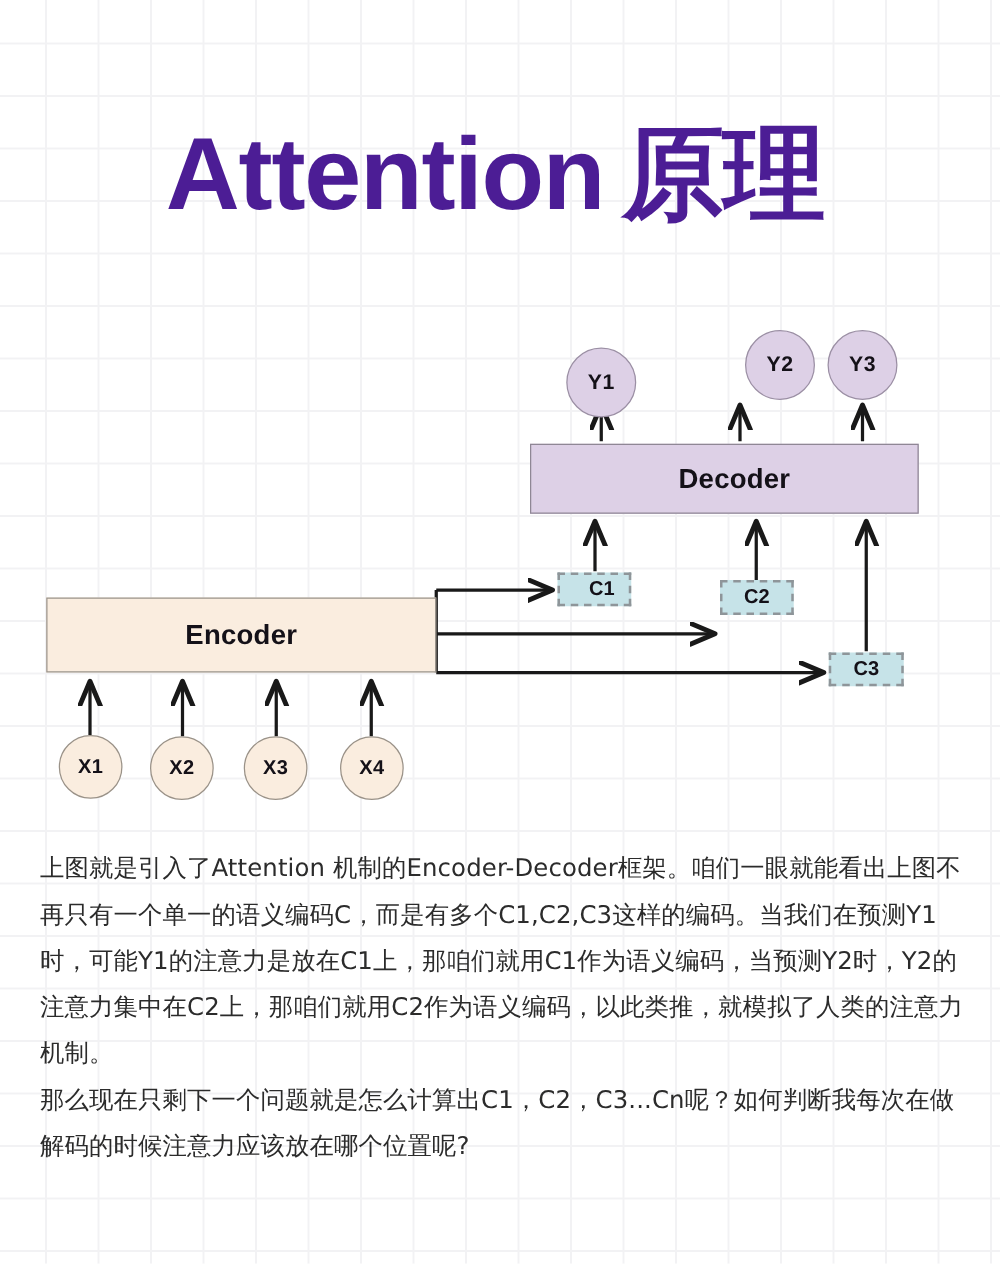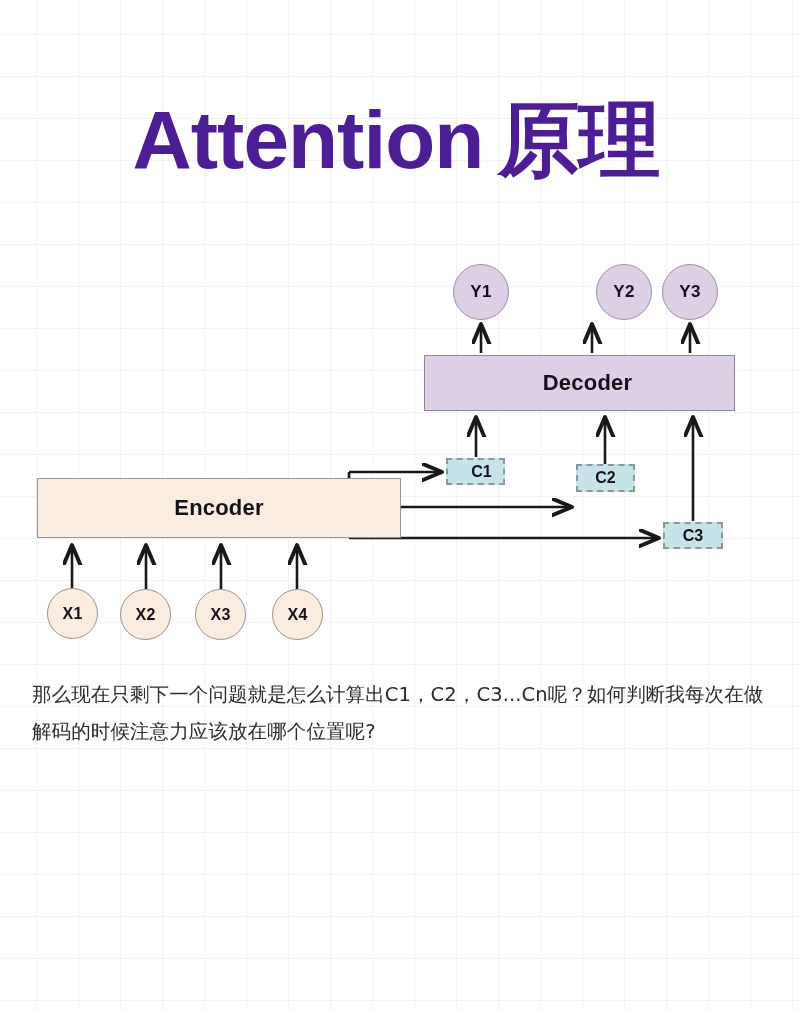--- a/index.html
+++ b/index.html
@@ -166,21 +166,21 @@
       <line x1="481" y1="353" x2="481" y2="325"></line>
       <line x1="592" y1="353" x2="592" y2="325"></line>
       <line x1="690" y1="353" x2="690" y2="325"></line>
     </g>
 
     <g stroke="#191919" stroke-width="2.6" fill="none">
       <line x1="349" y1="472" x2="349" y2="538"></line>
     </g>
   </svg>
 
-  <div class="node circ y" style="left:453px;  top:264px;">
+  <div class="node circ y" style="left:453px;  top:278px;">
       <span>Y1</span>
     </div>
   <div class="node circ y" style="left:596px;  top:264px;">
       <span>Y2</span>
     </div>
   <div class="node circ y" style="left:662px;  top:264px;">
       <span>Y3</span>
     </div>
 
   <div class="node block decoder" style="left:424px; top:355px; width:311px; height:56px;">
@@ -190,33 +190,34 @@
   <div class="node cbox" style="left:446px; top:458px; width:59px; height:27px;padding-left:12px;">
       <span>C1</span>
     </div>
   <div class="node cbox" style="left:576px; top:464px; width:59px; height:28px;">
       <span>C2</span>
     </div>
   <div class="node cbox" style="left:663px; top:522px; width:60px; height:27px;">
       <span>C3</span>
     </div>
 
-  <div class="node block encoder" style="left:37px; top:478px; width:364px; height:60px;">
+  <div class="node block encoder" style="left:37px; top:478px; width:312px; height:60px;">
     <span>Encoder</span>
   </div>
 
   <div class="node circ x" style="left:47px;  top:588px;">
       <span>X1</span>
     </div>
   <div class="node circ x" style="left:120px; top:589px;">
       <span>X2</span>
     </div>
   <div class="node circ x" style="left:195px; top:589px;">
       <span>X3</span>
     </div>
   <div class="node circ x" style="left:272px; top:589px;">
       <span>X4</span>
     </div>
 </div>
 
 <div id="body-text">
+  <p>上图就是引入了Attention 机制的Encoder-Decoder框架。咱们一眼就能看出上图不再只有一个单一的语义编码C，而是有多个C1,C2,C3这样的编码。当我们在预测Y1时，可能Y1的注意力是放在C1上，那咱们就用C1作为语义编码，当预测Y2时，Y2的注意力集中在C2上，那咱们就用C2作为语义编码，以此类推，就模拟了人类的注意力机制。</p>
   <p>那么现在只剩下一个问题就是怎么计算出C1，C2，C3...Cn呢？如何判断我每次在做解码的时候注意力应该放在哪个位置呢?</p>
 </div>
 
 </body></html>

